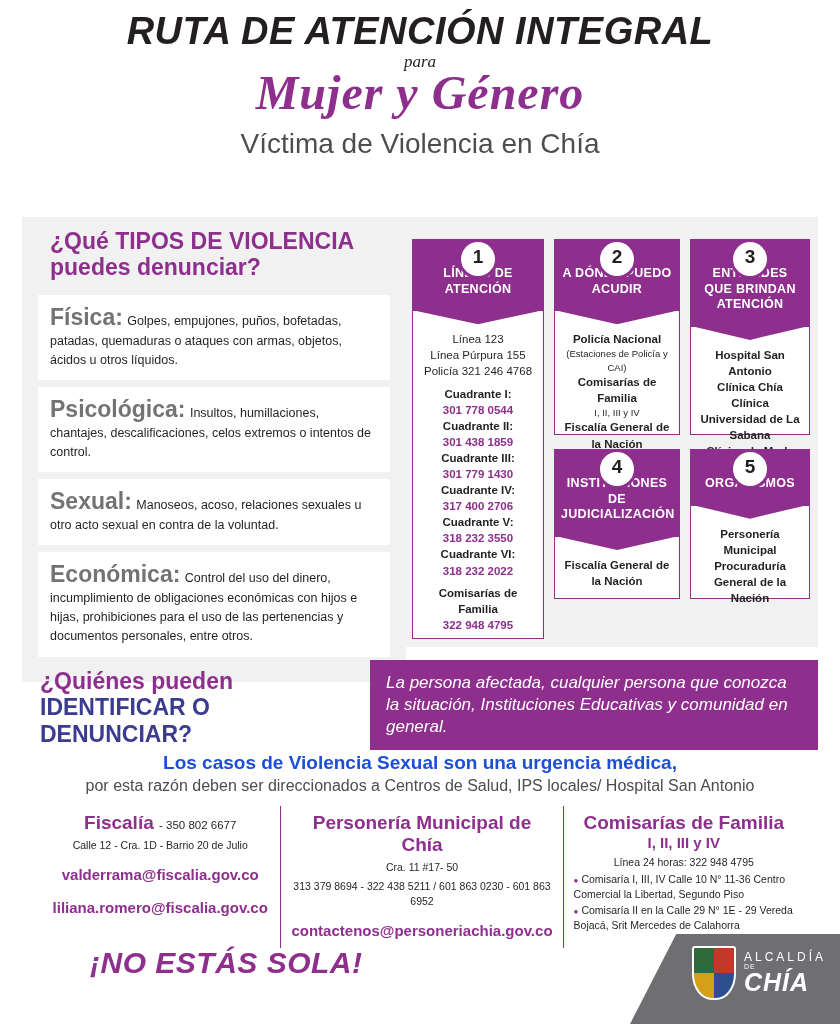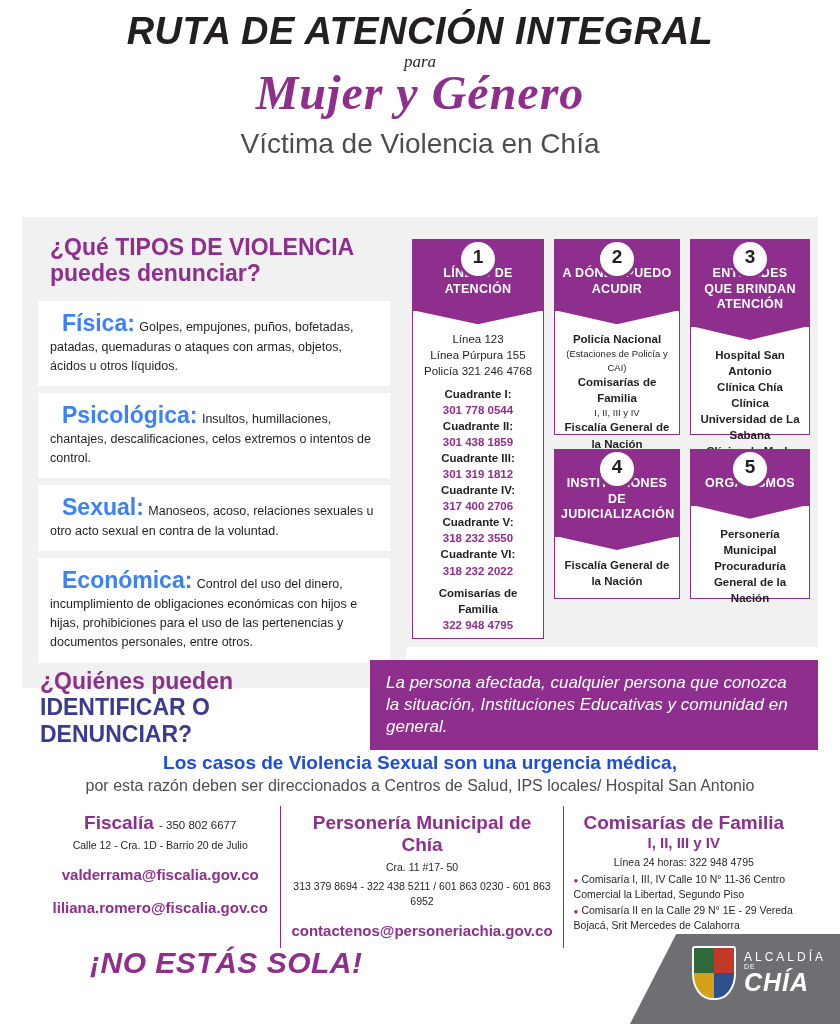--- a/index.html
+++ b/index.html
@@ -35,36 +35,35 @@
   }
   .title-sub{
     font-family:"Liberation Sans", sans-serif;
     font-size:28px;color:#4d4d4f;
     margin-top:10px;font-weight:normal;
   }
 
   
   .left-panel{
     position:absolute;left:22px;top:217px;width:384px;
-    background:#f1f1f1;padding:12px 16px 18px 16px;
+    background:#f1f1f1;padding:6px 16px 18px 16px;
     box-sizing:border-box;
   }
   .lp-title{
     font-size:23px;font-weight:bold;line-height:1.12;
     color:#231f20;margin:6px 0 14px 12px;
   }
   .lp-title .accent{color:#8e2f8e;}
   .vio-card{
     background:#ffffff;padding:9px 12px 11px 12px;
     margin-bottom:7px;
   }
   .vio-name{
-    font-size:23px;font-weight:bold;color:#3b82f6;
+    font-size:23px;font-weight:bold;color:#737373;
     display:inline;
-    margin-left:12px;
   }
   .vio-desc{
     font-size:12.5px;color:#231f20;display:inline;
     line-height:1.45;
   }
 
   
   .right-grid{
     position:absolute;left:404px;top:217px;width:414px;height:430px;
     background:#f1f1f1;
@@ -205,21 +204,21 @@
       <div class="box-body">
         <div>Línea 123</div>
         <div>Línea Púrpura 155</div>
         <div>Policía 321 246 4768</div>
         <div class="spacer"></div>
         <div class="b-strong">Cuadrante I:</div>
         <div class="b-purple">301 778 0544</div>
         <div class="b-strong">Cuadrante II:</div>
         <div class="b-purple">301 438 1859</div>
         <div class="b-strong">Cuadrante III:</div>
-        <div class="b-purple">301 319 1812</div>
+        <div class="b-purple">301 779 1430</div>
         <div class="b-strong">Cuadrante IV:</div>
         <div class="b-purple">317 400 2706</div>
         <div class="b-strong">Cuadrante V:</div>
         <div class="b-purple">318 232 3550</div>
         <div class="b-strong">Cuadrante VI:</div>
         <div class="b-purple">318 232 2022</div>
         <div class="spacer"></div>
         <div class="b-strong">Comisarías de Familia</div>
         <div class="b-purple">322 948 4795</div>
       </div>

